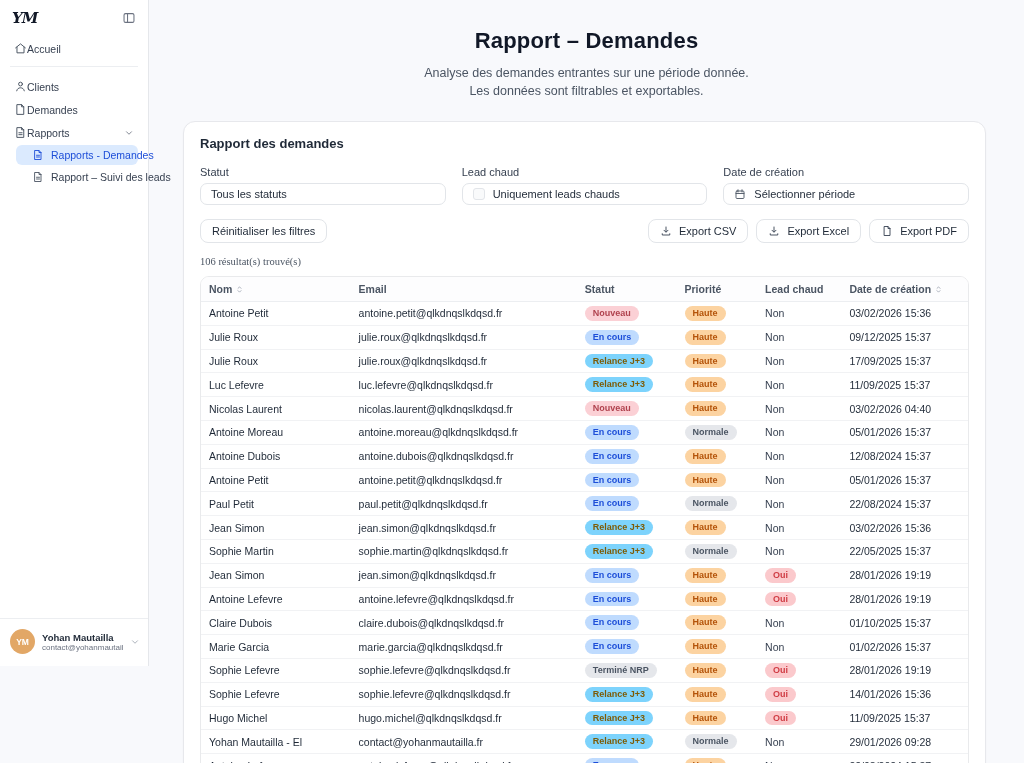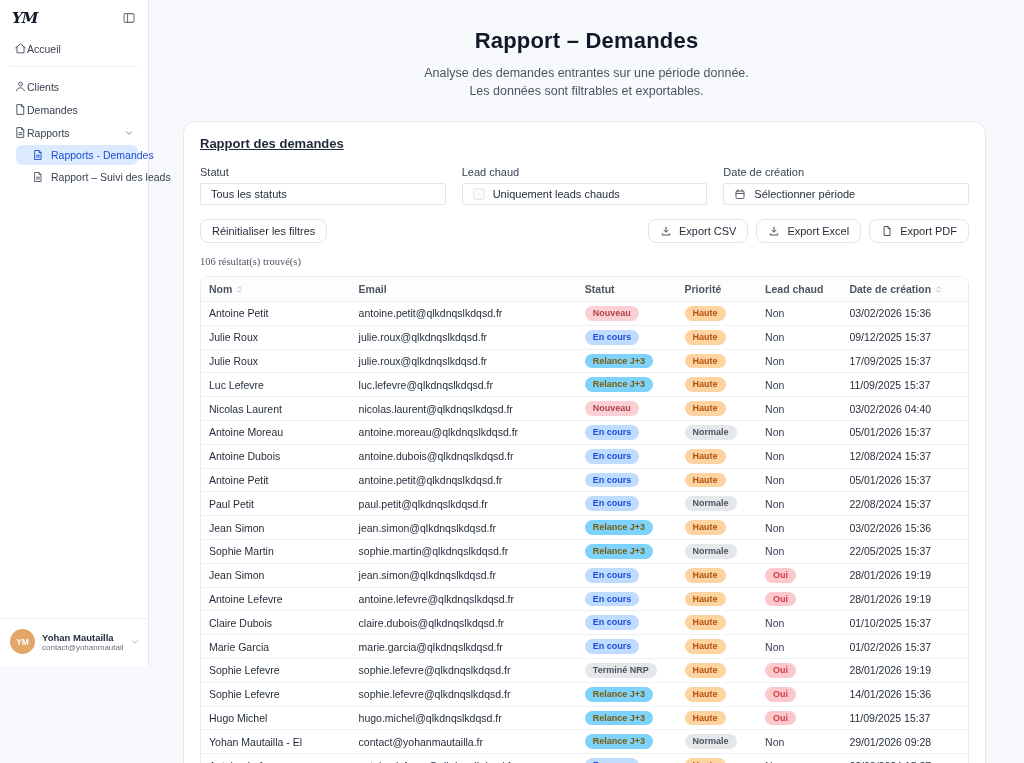--- a/index.html
+++ b/index.html
@@ -69,26 +69,26 @@
   .page-subtitle {
     text-align:center; margin-top:11px; font-size:12.5px; color:#4b5563;
     line-height:1.4;
   }
 
   .card {
     background:#ffffff; border:1px solid #e7e8ec; border-radius:12px;
     margin:21px 38px 0 34px; padding:14px 16px 12px 16px;
     box-shadow:0 1px 2px rgba(16,24,40,.03);
   }
-  .card-title { font-size:13px; font-weight:700; color:#1f2937; margin-bottom:15px;text-decoration:underline; }
+  .card-title { font-size:13px; font-weight:700; color:#1f2937; margin-bottom:15px; }
 
   .filters { display:grid; grid-template-columns:1fr 1fr 1fr; gap:16px; }
   .f-label { font-size:11px; color:#374151; margin-bottom:5px; }
   .f-box {
-    height:14px; border:1px solid #e2e5e9; border-radius:2px;
+    height:14px; border:1px solid #e2e5e9; border-radius:7px;
     display:flex; align-items:center; gap:8px;
     padding:10px 10px; font-size:11px; color:#1f2937; background:#fff; cursor:pointer;
   }
   .checkbox {
     width:12px; height:12px; border:1px solid #e2e5e9; border-radius:3px;
     background:#f9fafb; flex:0 0 auto;
   }
   .f-box .f-icon { color:#4b5563; flex:0 0 auto; }
 
   .actions-row {

